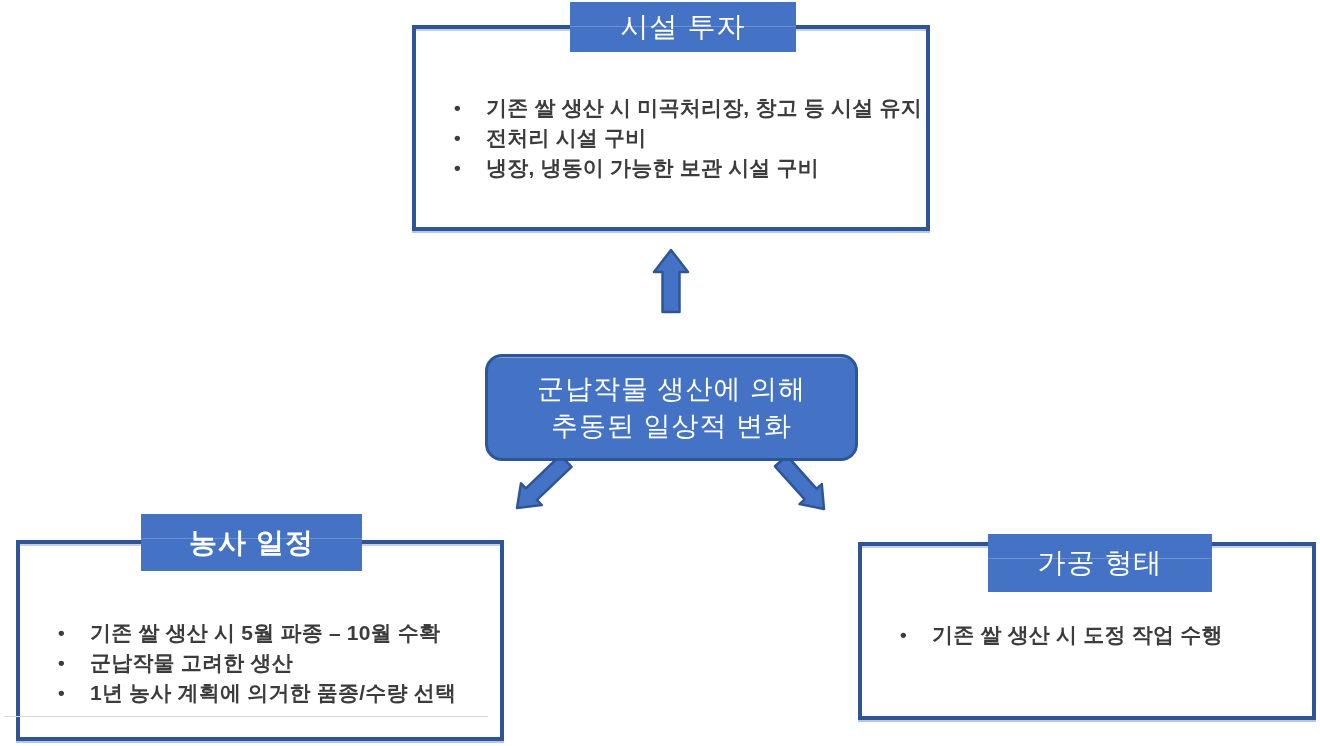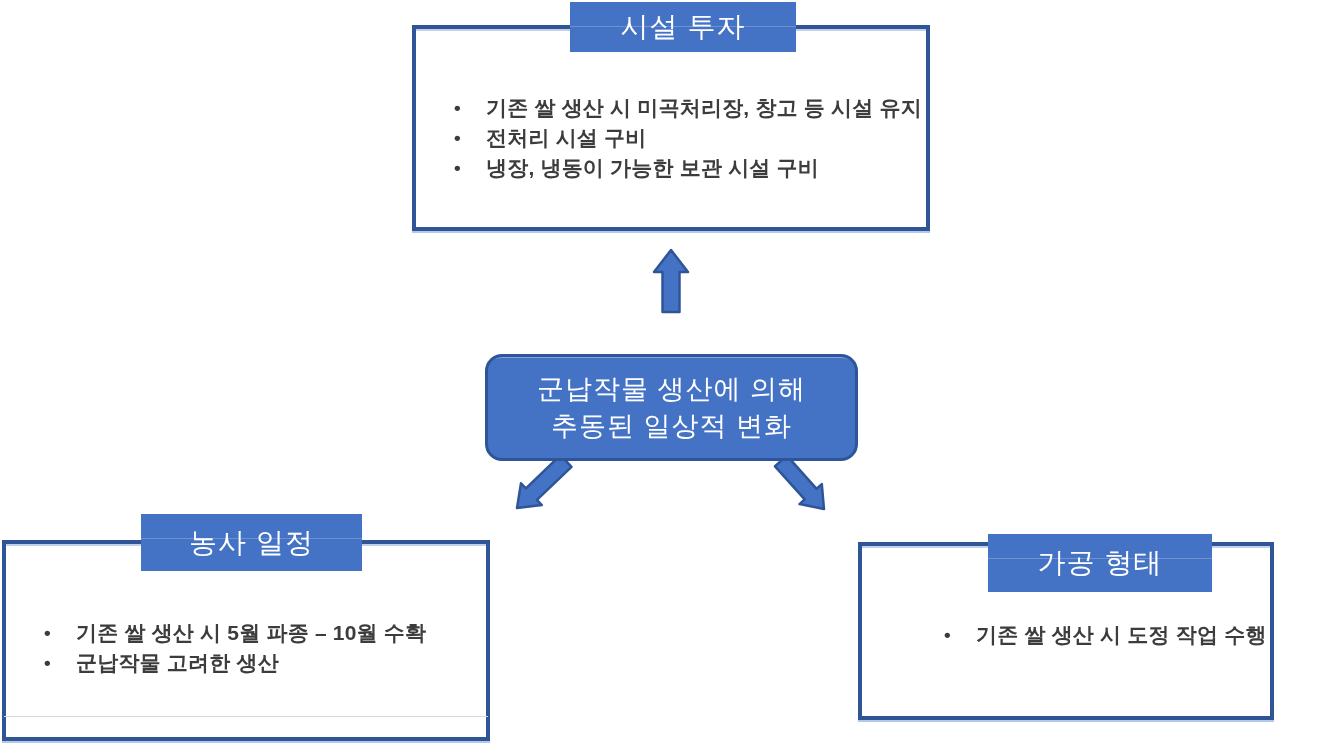--- a/index.html
+++ b/index.html
@@ -85,23 +85,23 @@
   }
   .faint-line{
     position:absolute;
     left:4px;top:716px;width:484px;height:1px;
     background:#D9D9D9;
     z-index:2;
   }
   
   #panel-facility{left:412px;top:25px;width:518px;height:206px;padding-top:48px;}
   #band-facility{left:562px;top:2px;width:226px;height:50px;}
-  #panel-schedule{left:2px;top:540px;width:488px;height:201px;padding-top:58px;}
-  #band-schedule{left:133px;top:514px;width:221px;height:57px;}
-  #panel-processing{left:858px;top:542px;width:416px;height:178px;padding-top:58px;padding-left:44px;}
+  #panel-schedule{left:16px;top:540px;width:488px;height:201px;padding-top:58px;}
+  #band-schedule{left:133px;top:514px;width:221px;height:57px;font-weight:bold;}
+  #panel-processing{left:858px;top:542px;width:458px;height:178px;padding-top:58px;}
   #band-processing{left:980px;top:534px;width:224px;height:58px;}
 </style>
 </head>
 <body>
 
 <div class="stage">
 
   <svg class="arrow-layer" viewBox="0 0 1320 746" xmlns="http://www.w3.org/2000/svg">
     <polygon points="671,250 688,272 679.5,272 679.5,312 662.5,312 662.5,272 654,272"></polygon>
     <polygon points="517,508 521.0,483.3 525.9,488.4 560.5,455.2 571.5,466.8 536.9,499.9 541.8,505.0"></polygon>
@@ -119,20 +119,21 @@
     <span>시설 투자</span>
   </div>
 
   <div class="center-node">군납작물 생산에 의해
 추동된 일상적 변화</div>
 
   <div class="panel" id="panel-schedule">
     <ul>
       <li>기존 쌀 생산 시 5월 파종 – 10월 수확</li>
       <li>군납작물 고려한 생산</li>
+      <li>1년 농사 계획에 의거한 품종/수량 선택</li>
     </ul>
   </div>
   <div class="band" id="band-schedule">
     <span>농사 일정</span>
   </div>
   <div class="faint-line"></div>
 
   <div class="panel" id="panel-processing">
     <ul>
       <li>기존 쌀 생산 시 도정 작업 수행</li>

